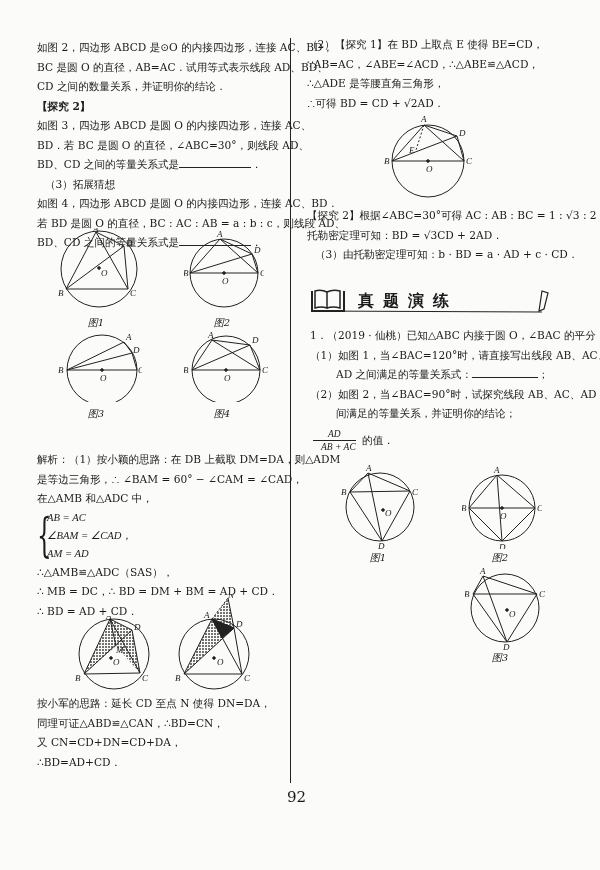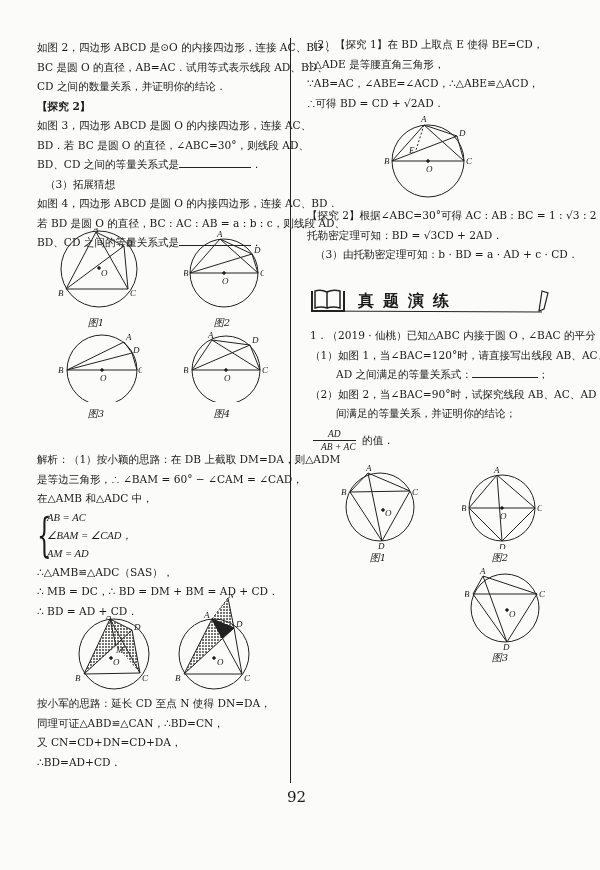--- a/index.html
+++ b/index.html
@@ -190,22 +190,22 @@
   <p class="p">按小军的思路：延长 CD 至点 N 使得 DN=DA，</p>
   <p class="p">同理可证△ABD≌△CAN，∴BD=CN，</p>
   <p class="p">又 CN=CD+DN=CD+DA，</p>
   <p class="p">∴BD=AD+CD．</p>
 </div>
 
 <div class="divider"></div>
 
 <div class="col right">
   <p class="p">（2）【探究 1】在 BD 上取点 E 使得 BE=CD，</p>
+  <p class="p">∵AB=AC，∠ABE=∠ACD，∴△ABE≌△ACD，</p>
   <p class="p">∴△ADE 是等腰直角三角形，</p>
-  <p class="p">∵AB=AC，∠ABE=∠ACD，∴△ABE≌△ACD，</p>
   <p class="p">∴可得 BD = CD + √2AD．</p>
 </div>
 
 <div class="fig" style="left:383px;top:112px;">
 <svg width="96" height="86" viewBox="0 0 96 86" fill="none" stroke="#222" stroke-width="1">
   <circle cx="45" cy="49" r="36"></circle>
   <path d="M9 49 L81 49"></path>
       <path d="M41 13 L9 49"></path>
       <path d="M41 13 L81 49"></path>
       <path d="M41 13 L74 24 L81 49"></path>

